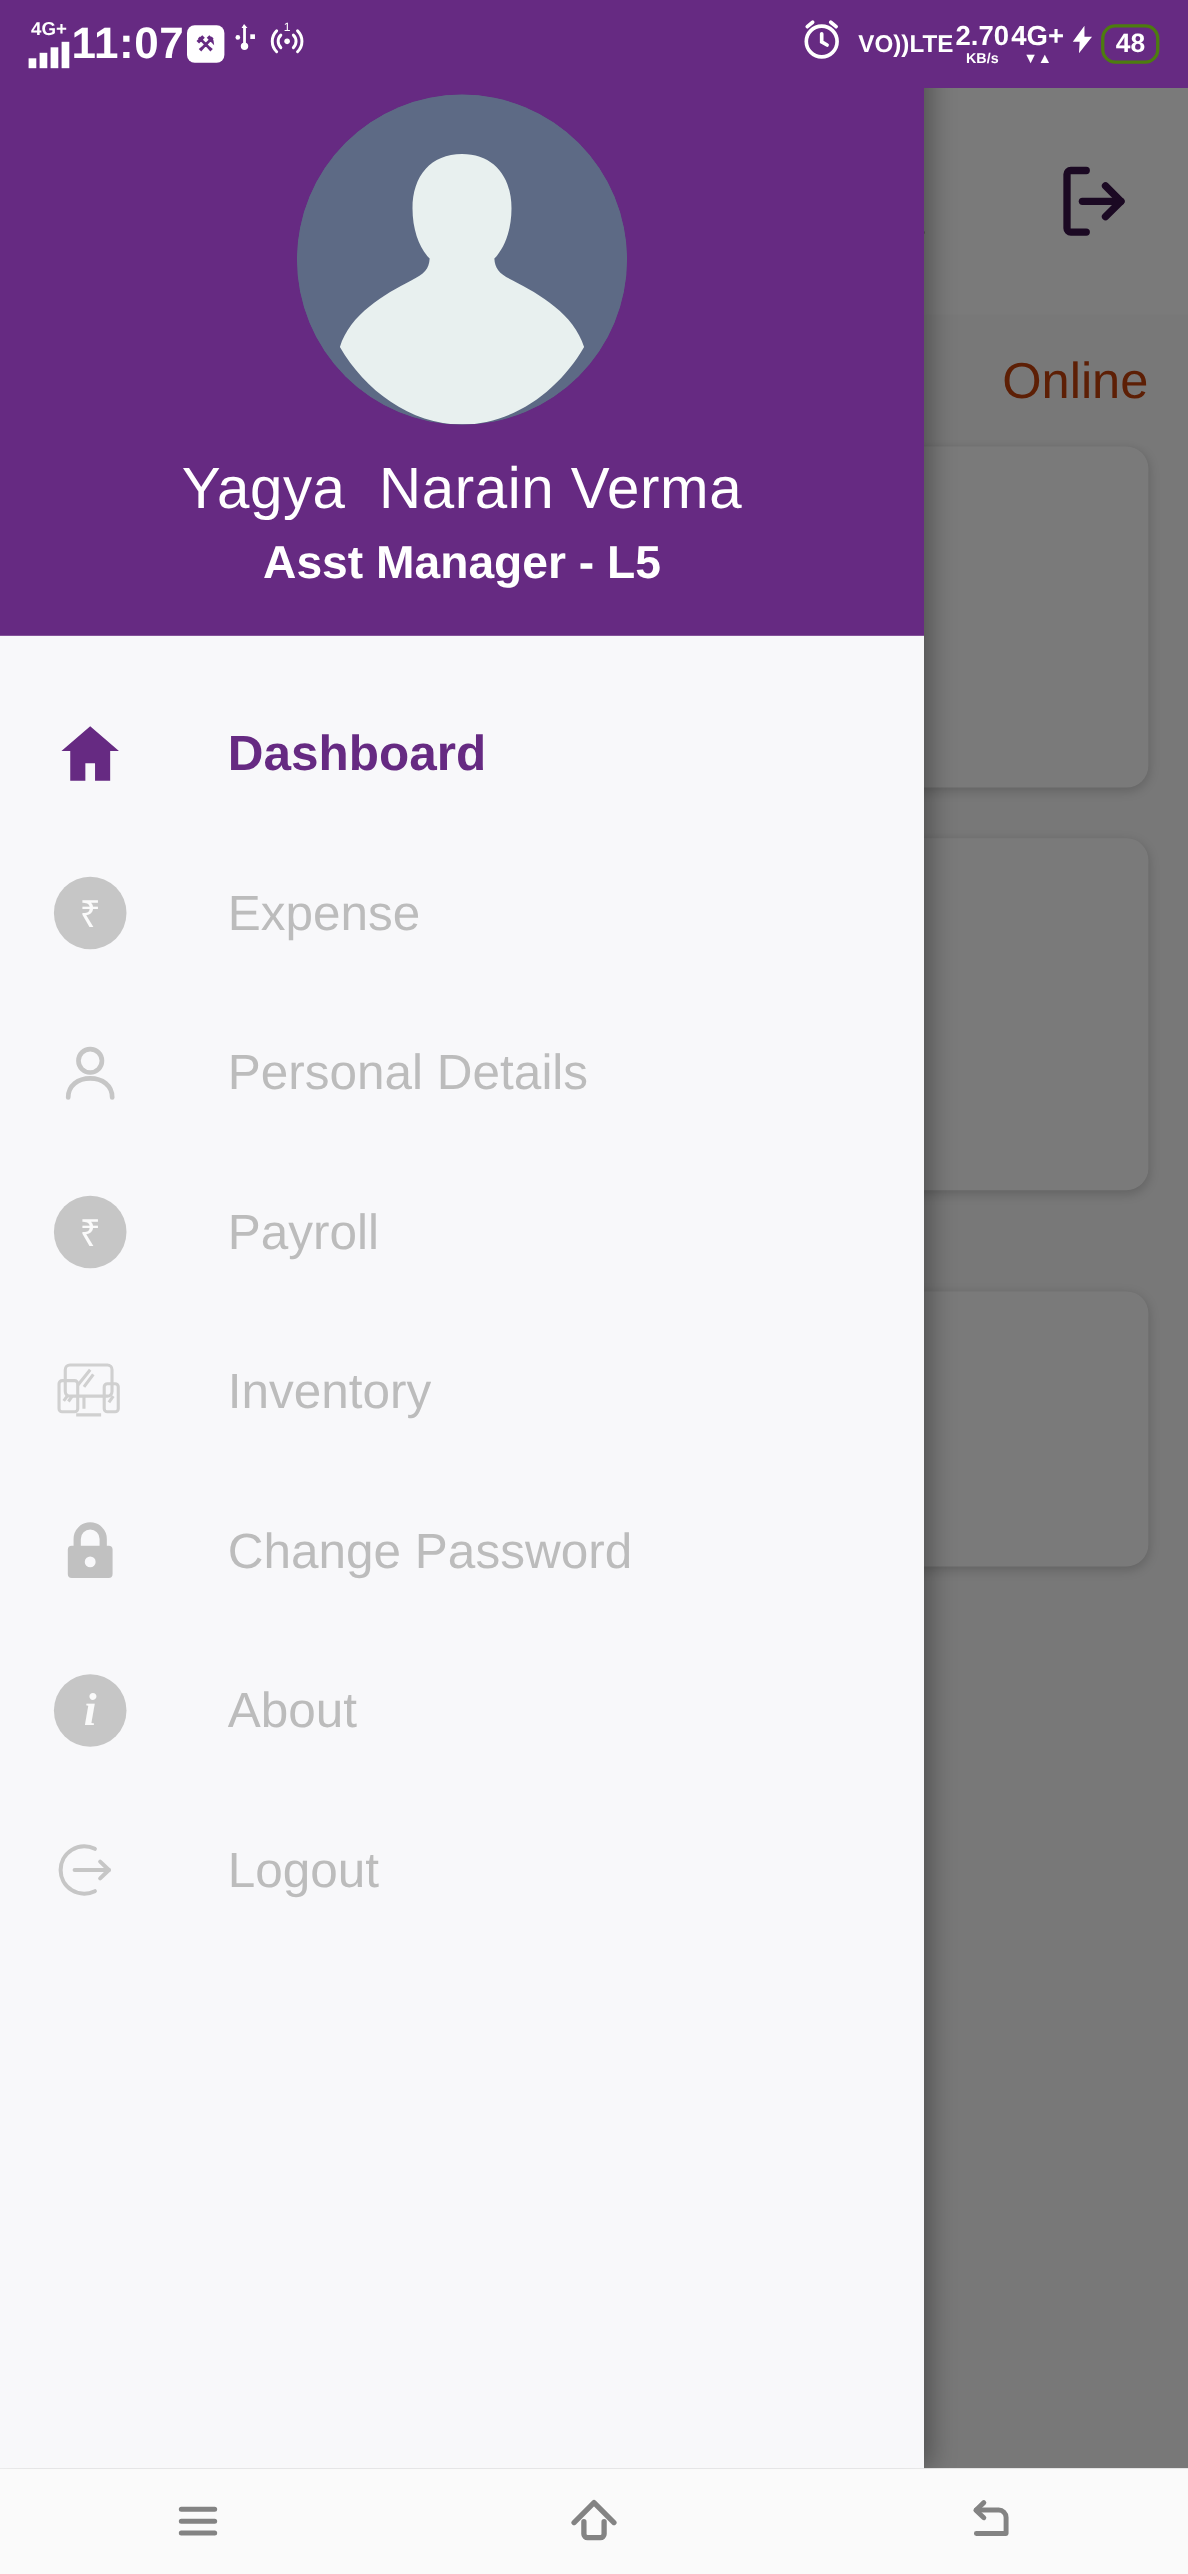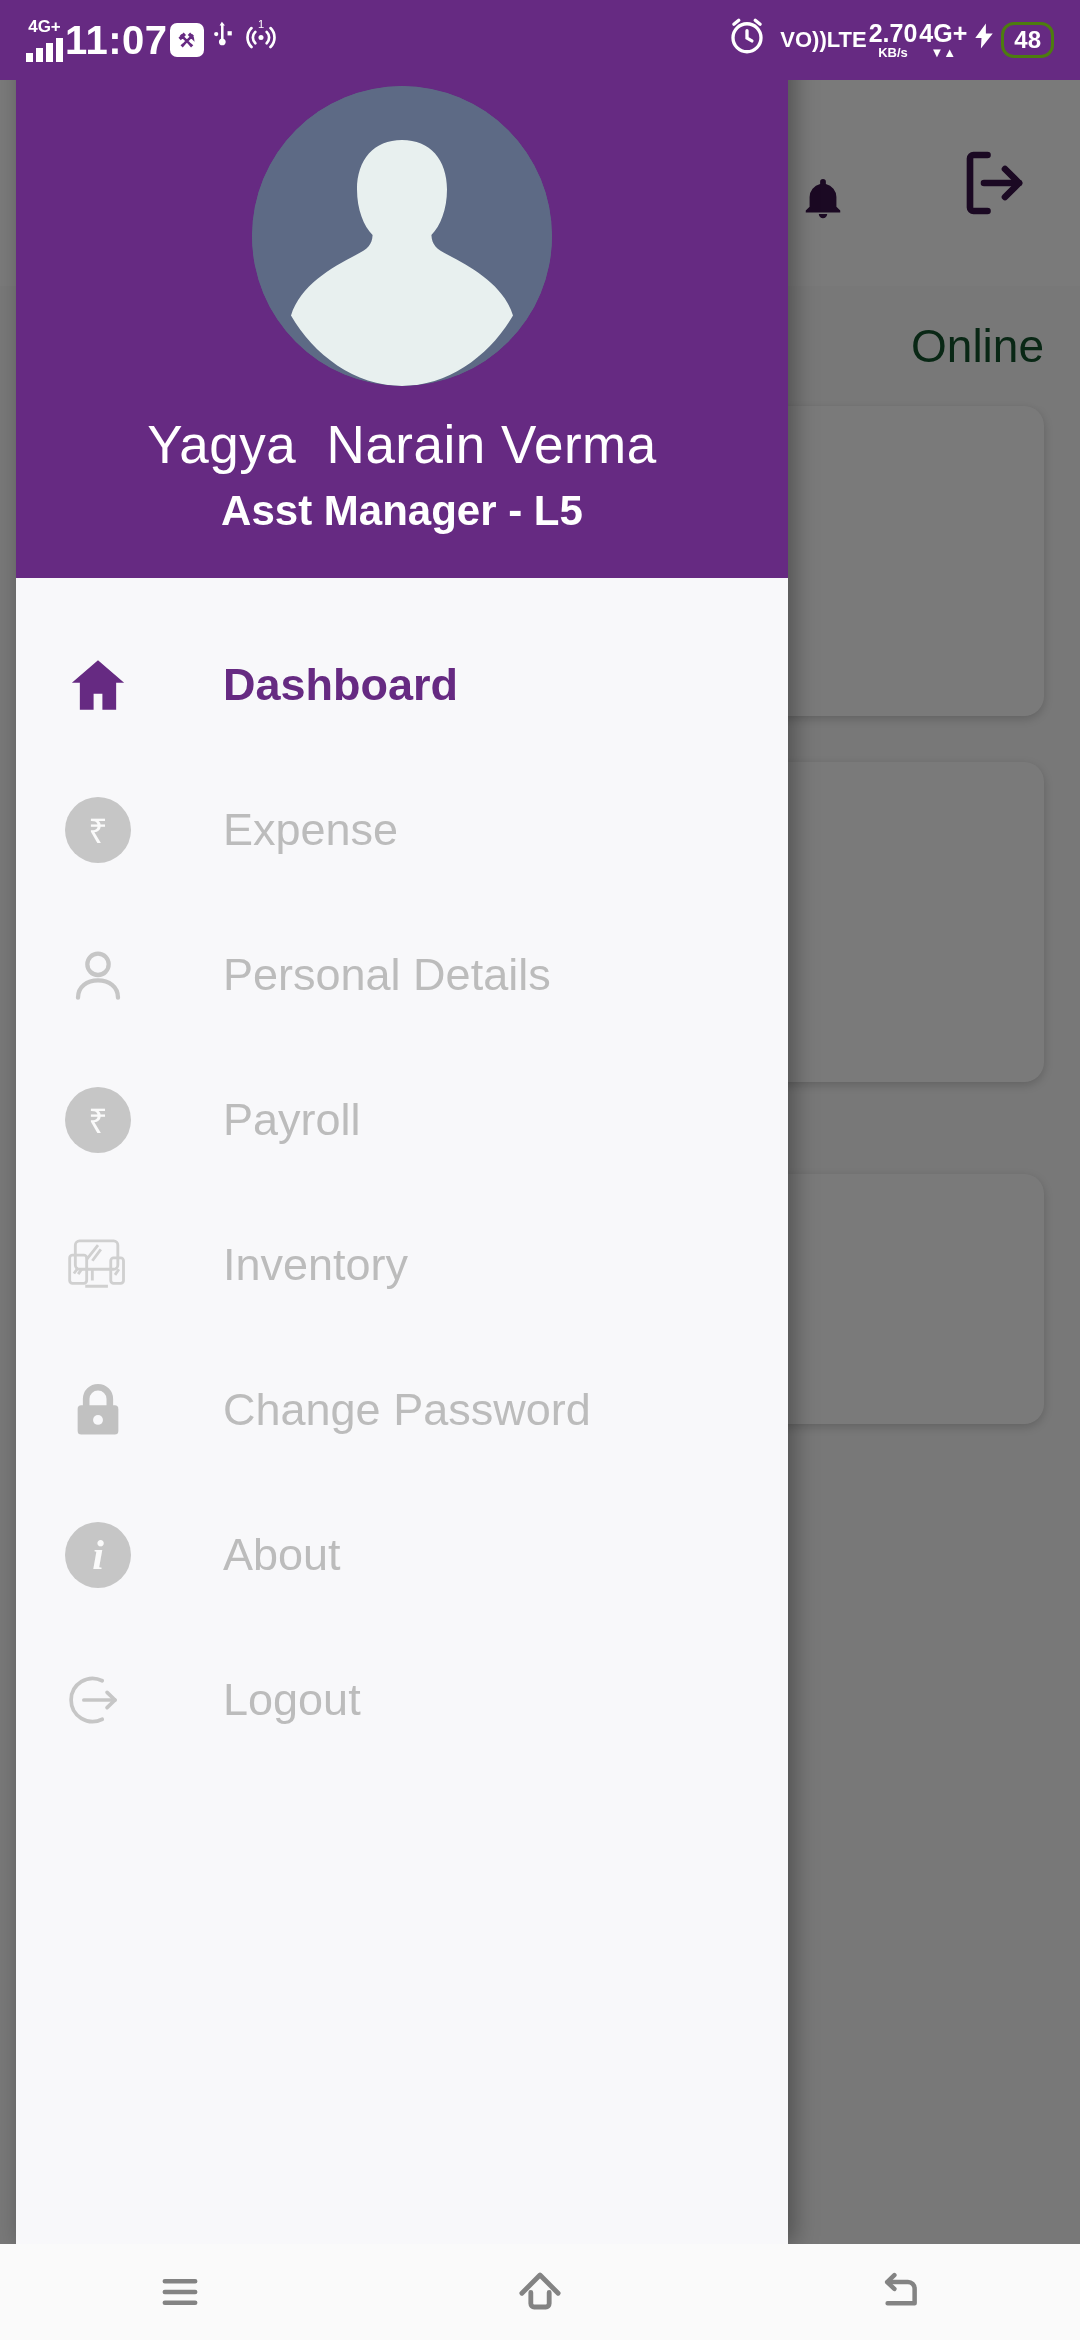--- a/index.html
+++ b/index.html
@@ -25,21 +25,21 @@
   .bg-bell {
     position:absolute; left:800px; top:96px;
     width:46px; height:46px;
   }
   .logout-icon-bg { width:84px; height:84px; }
   .bg-statusrow {
     height:120px; display:flex; align-items:center;
     justify-content:flex-end; padding-right:36px;
     background:#fbfbfb;
   }
-  .online-text { font-size:46px; color:#14532d; }
+  .online-text { font-size:46px; color:#c2410c; }
   .bg-cards { padding:0 36px; display:flex; flex-direction:column; gap:46px; }
   .bg-card {
     background:#fff; border-radius:20px;
     box-shadow:0 3px 10px rgba(0,0,0,.18);
   }
   .bg-card.c1 { height:310px; }
   .bg-card.c2 { height:320px; }
   .bg-card.c3 {
     height:250px; margin-top:46px; position:relative;
     display:flex; flex-direction:column; justify-content:center;
@@ -58,21 +58,21 @@
   }
 
   
   #scrim {
     position:absolute; left:0; top:0; width:1080px; height:2244px;
     background:rgba(0,0,0,.52);
   }
 
   
   #drawer {
-    position:absolute; left:16px; top:0; width:772px; height:2244px;
+    position:absolute; left:0; top:0; width:840px; height:2244px;
     background:#f8f8fa;
     box-shadow:6px 0 22px rgba(0,0,0,.35);
     display:flex; flex-direction:column;
   }
   .drawer-header {
     background:#662a82; height:578px;
     display:flex; flex-direction:column; align-items:center;
     padding-top:86px;
   }
   .avatar {

